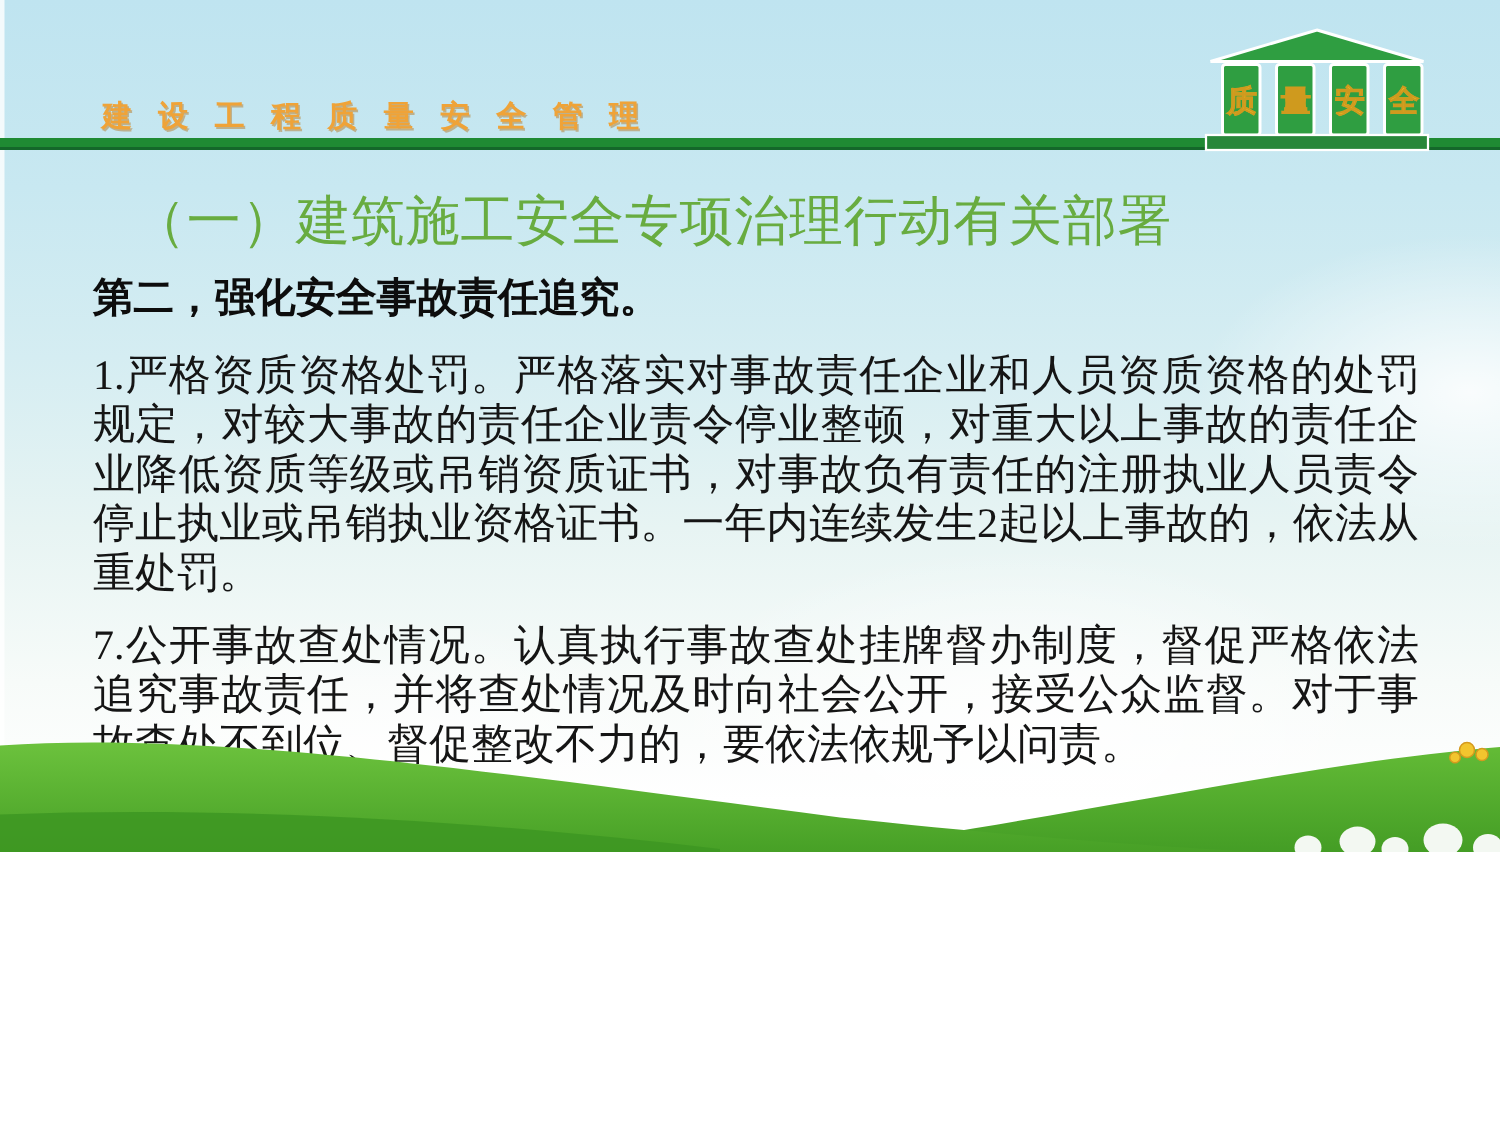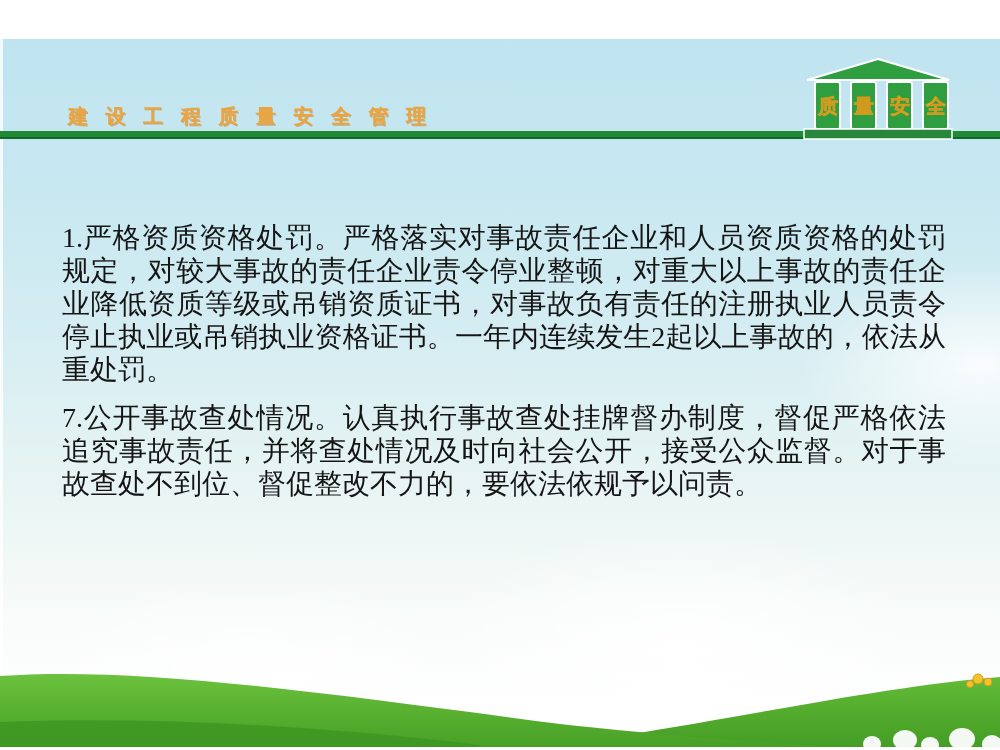--- a/index.html
+++ b/index.html
@@ -1,27 +1,26 @@
 <!DOCTYPE html>
 <html><head>
 <meta charset="utf-8">
 <style>
   html,body{margin:0;padding:0;}
   body{
     width:1000px;height:750px;overflow:hidden;
     font-family:"Liberation Serif","DejaVu Serif",serif;
   }
   .slide{
-    position:relative;width:1000px;height:708px;overflow:hidden;
+    position:relative;width:1000px;height:568px;overflow:hidden;
     background:
       radial-gradient(ellipse 260px 150px at 98% 46%, rgba(255,255,255,.85), rgba(255,255,255,0) 70%),
       radial-gradient(ellipse 340px 170px at 68% 86%, rgba(255,255,255,.9), rgba(255,255,255,0) 72%),
       radial-gradient(ellipse 300px 140px at 25% 90%, rgba(255,255,255,.8), rgba(255,255,255,0) 72%),
       linear-gradient(180deg,#bfe4f0 0%,#c8e8f1 22%,#d5edf2 42%,#e7f4f3 62%,#f7fbf9 80%,#ffffff 94%);
-    margin-top: 39px;
   }
   .left-edge{position:absolute;left:0;top:0;width:3px;height:640px;background:rgba(255,255,255,.8);}
   .header-title{
     position:absolute;left:68px;top:64px;
     font-family:"Liberation Sans","DejaVu Sans",sans-serif;
     font-size:20px;font-weight:bold;letter-spacing:6px;color:#efa338;
     text-shadow:1px 1px 0 rgba(180,110,20,.45);
     white-space:nowrap;
   }
   .divider{
@@ -68,22 +67,24 @@
     <rect class="struct" x="53" y="29" width="25" height="47" rx="2"></rect>
     <rect class="struct" x="89" y="29" width="25" height="47" rx="2"></rect>
     <rect class="struct" x="125" y="29" width="25" height="47" rx="2"></rect>
     <rect class="base" x="6" y="76" width="148" height="10"></rect>
     <text x="30" y="60">质</text>
     <text x="66" y="60">量</text>
     <text x="102" y="60">安</text>
     <text x="138" y="60">全</text>
   </svg>
 
+  <h1 class="title">（一）建筑施工安全专项治理行动有关部署</h1>
 
   <div class="body-block">
+    <p class="subheading">第二，强化安全事故责任追究。</p>
     <p class="para">1.严格资质资格处罚。严格落实对事故责任企业和人员资质资格的处罚规定，对较大事故的责任企业责令停业整顿，对重大以上事故的责任企业降低资质等级或吊销资质证书，对事故负有责任的注册执业人员责令停止执业或吊销执业资格证书。一年内连续发生2起以上事故的，依法从重处罚。</p>
     <p class="para">7.公开事故查处情况。认真执行事故查处挂牌督办制度，督促严格依法追究事故责任，并将查处情况及时向社会公开，接受公众监督。对于事故查处不到位、督促整改不力的，要依法依规予以问责。</p>
   </div>
 
   <svg class="grass" viewBox="0 0 1000 115" preserveAspectRatio="none" aria-hidden="true">
     <defs>
       <linearGradient id="gLeft" x1="0" y1="0" x2="0" y2="1">
         <stop offset="0" stop-color="#6cc23d"></stop>
         <stop offset="1" stop-color="#47a026"></stop>
       </linearGradient>

